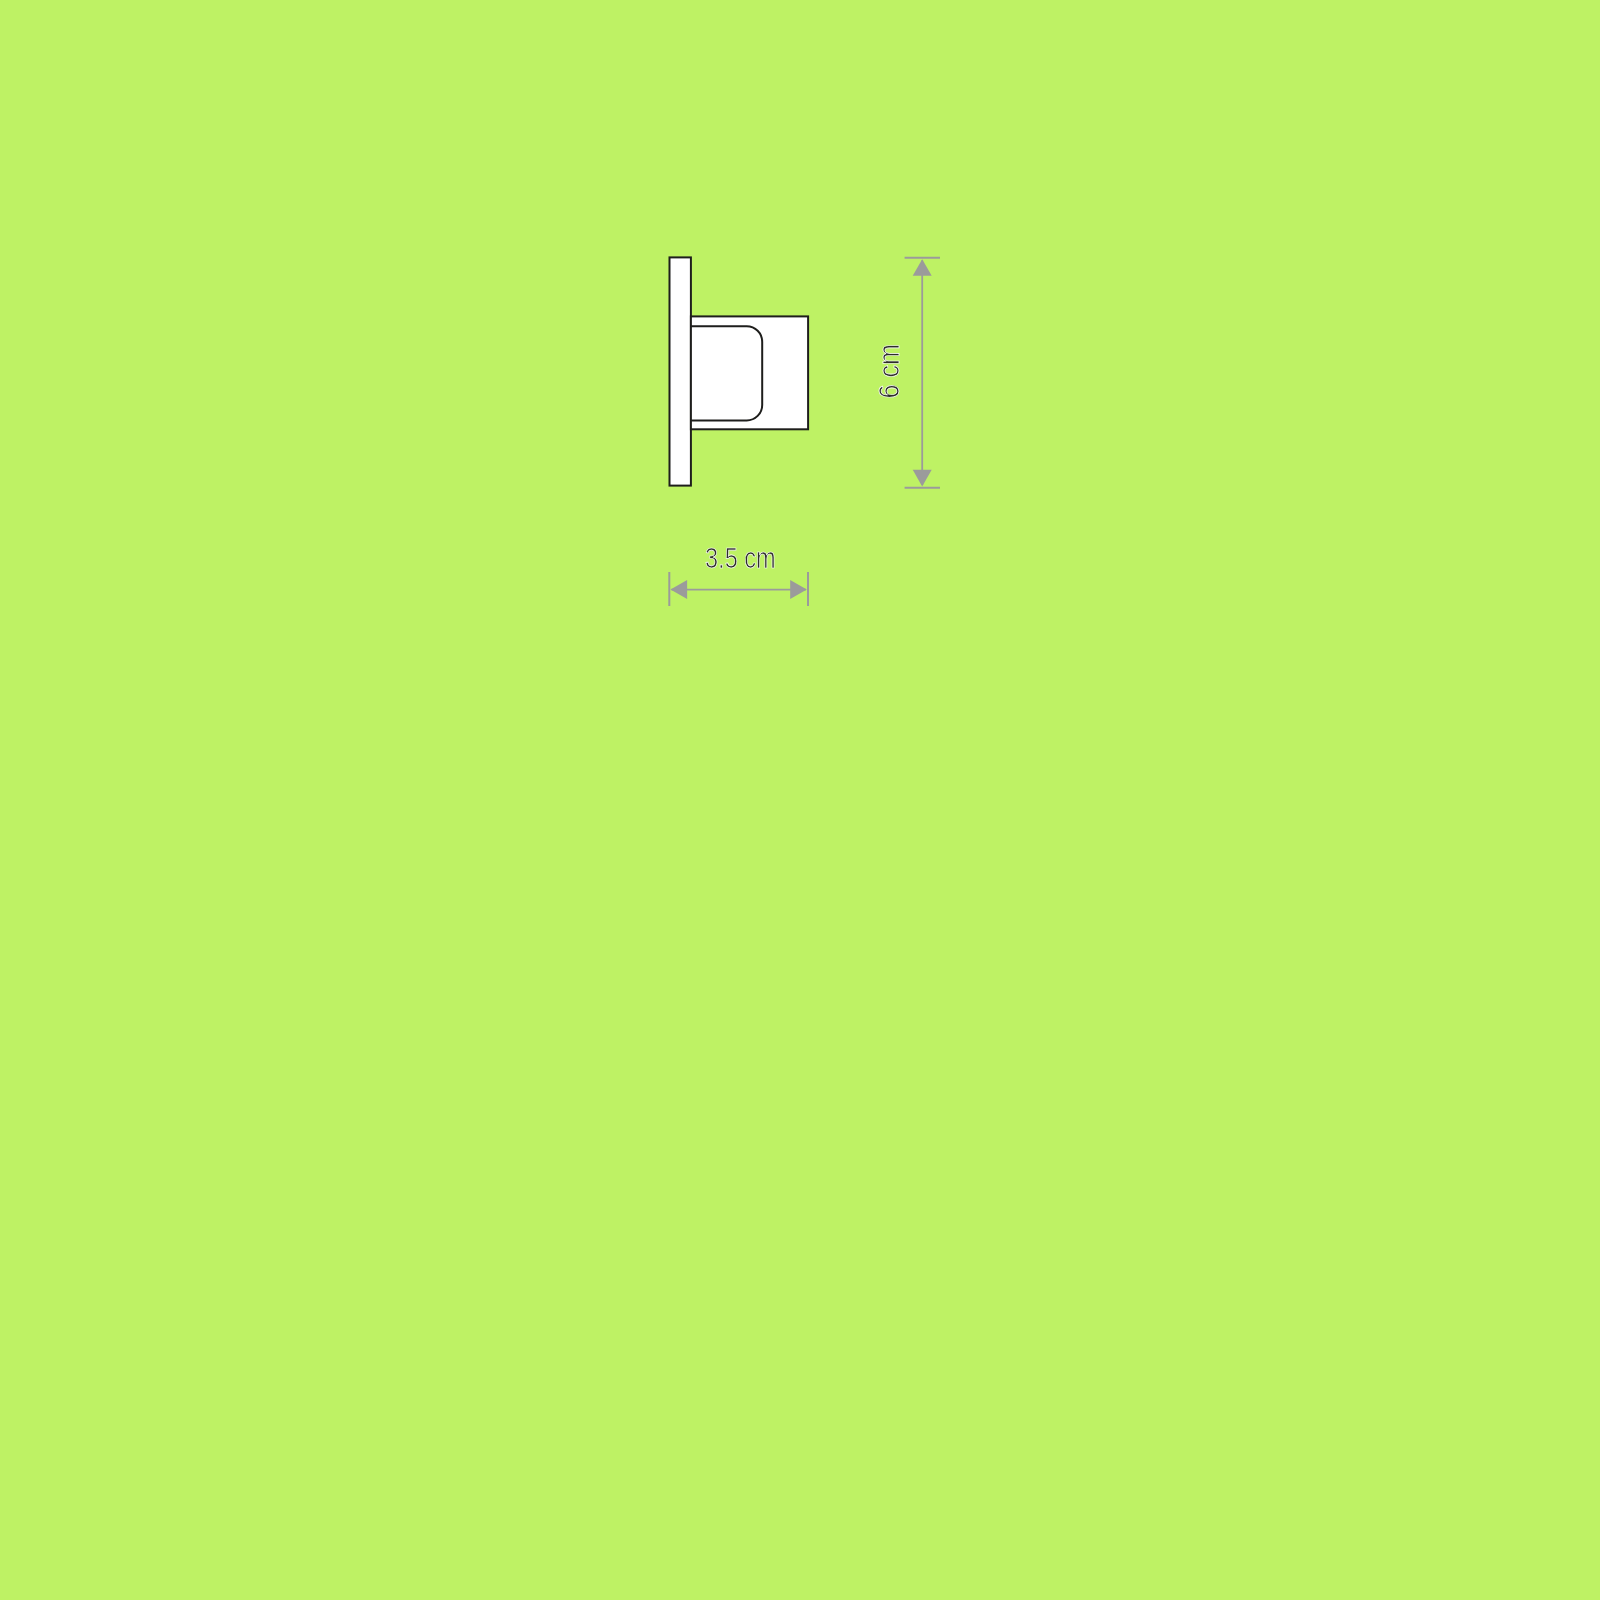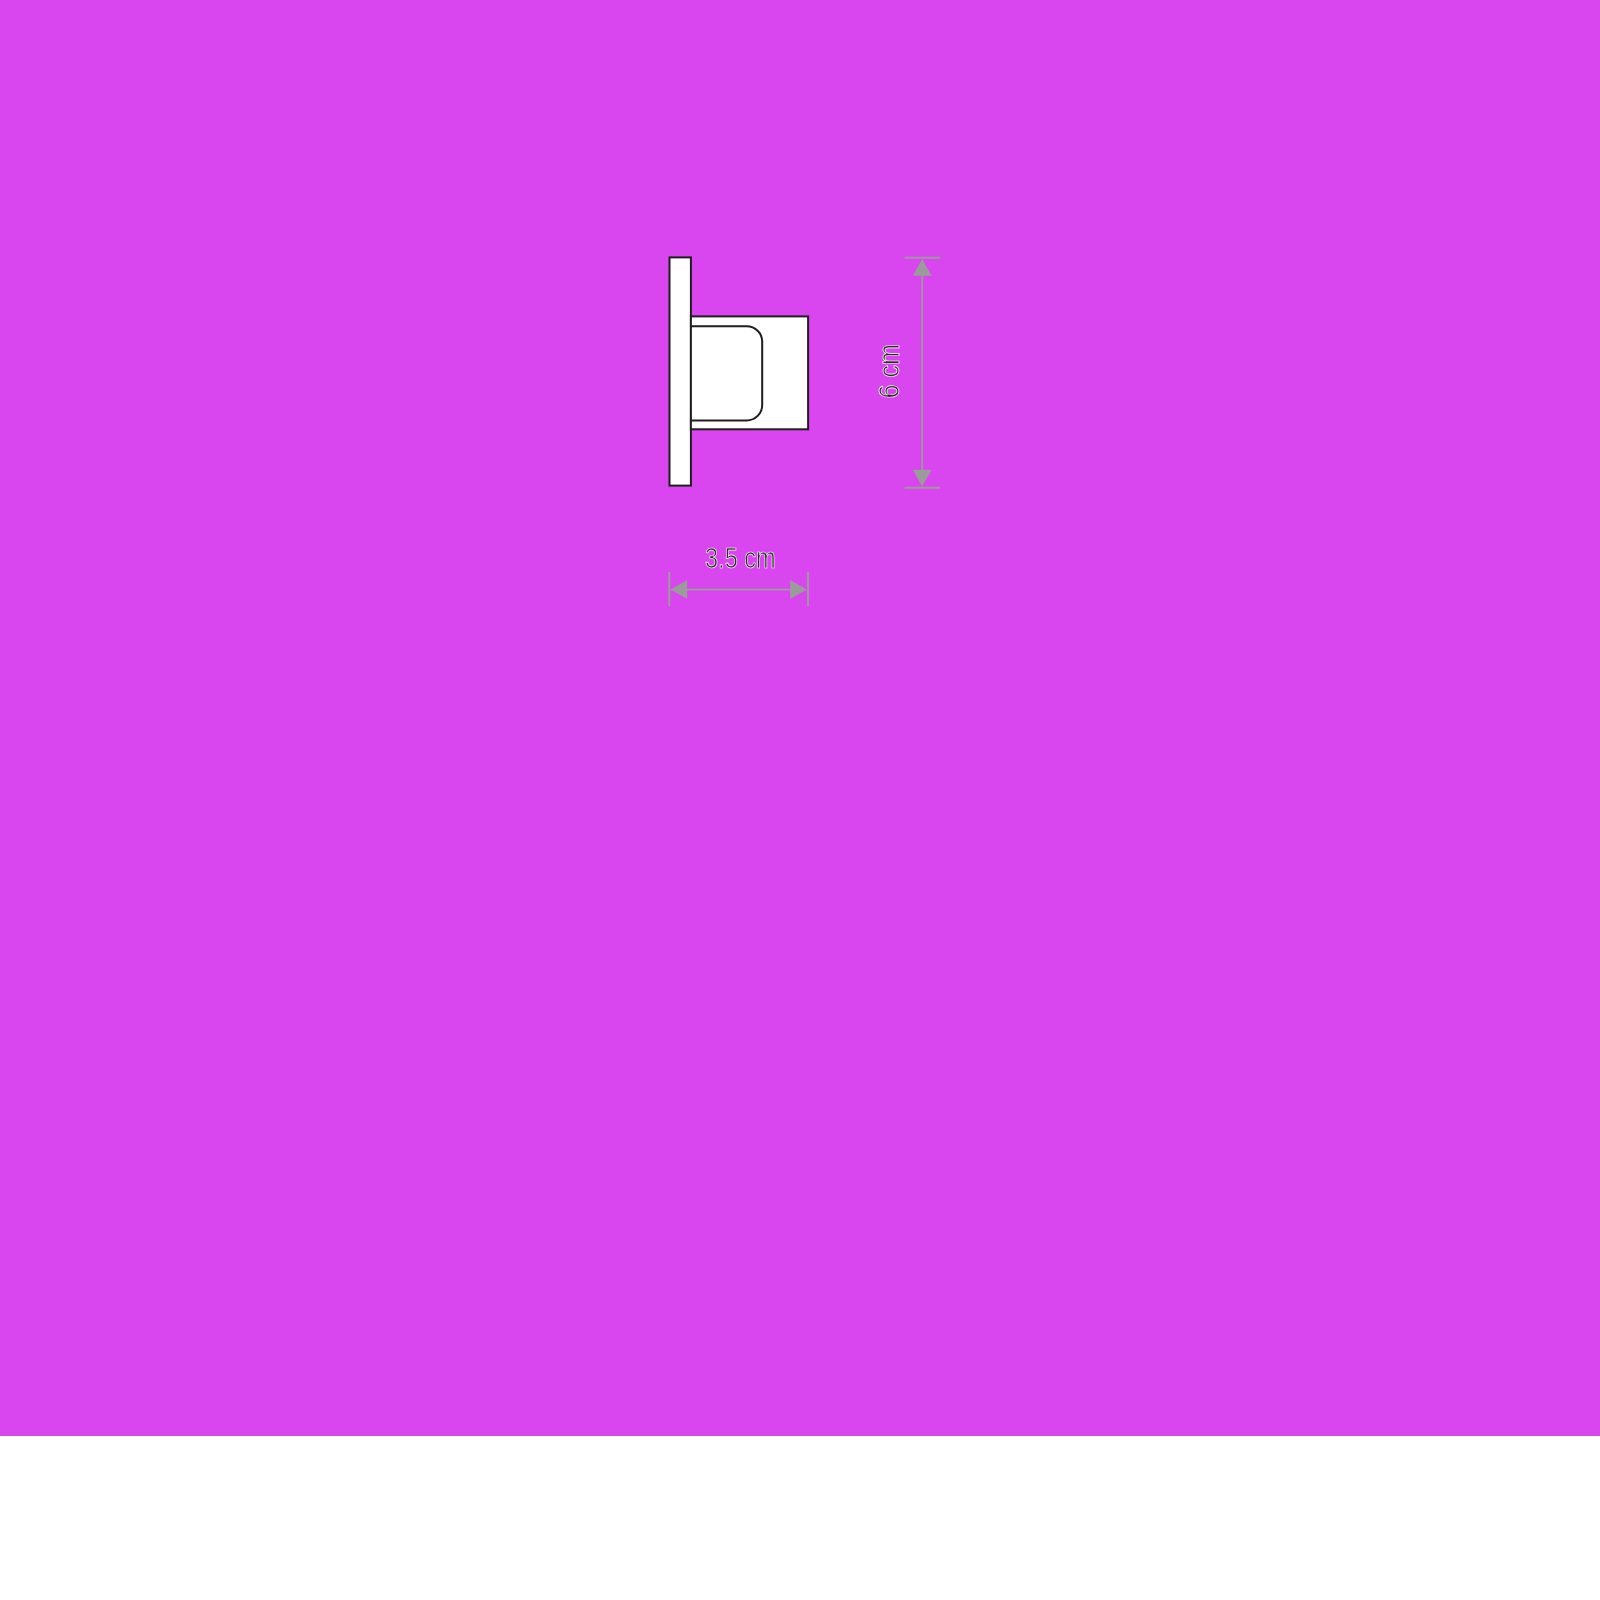--- a/index.html
+++ b/index.html
@@ -1,16 +1,16 @@
 <!DOCTYPE html>
 <html><head>
 <meta charset="utf-8">
 <style>
   html,body{margin:0;padding:0;background:#ffffff;}
-  #canvas{position:relative;width:1600px;height:1436px;background:#d946ef;overflow:hidden;}
+  #canvas{position:relative;width:1600px;height:1600px;background:#bef264;overflow:hidden;}
   svg{position:absolute;left:0;top:0;}
   text{font-family:"Liberation Sans",sans-serif;}
 </style>
 </head>
 <body>
 <div id="canvas">
 <svg width="1600" height="1600" viewBox="0 0 1600 1600">
 
   <rect x="669.5" y="257.4" width="21.4" height="228.2" fill="#ffffff" stroke="#1e1e1c" stroke-width="2"></rect>
 

